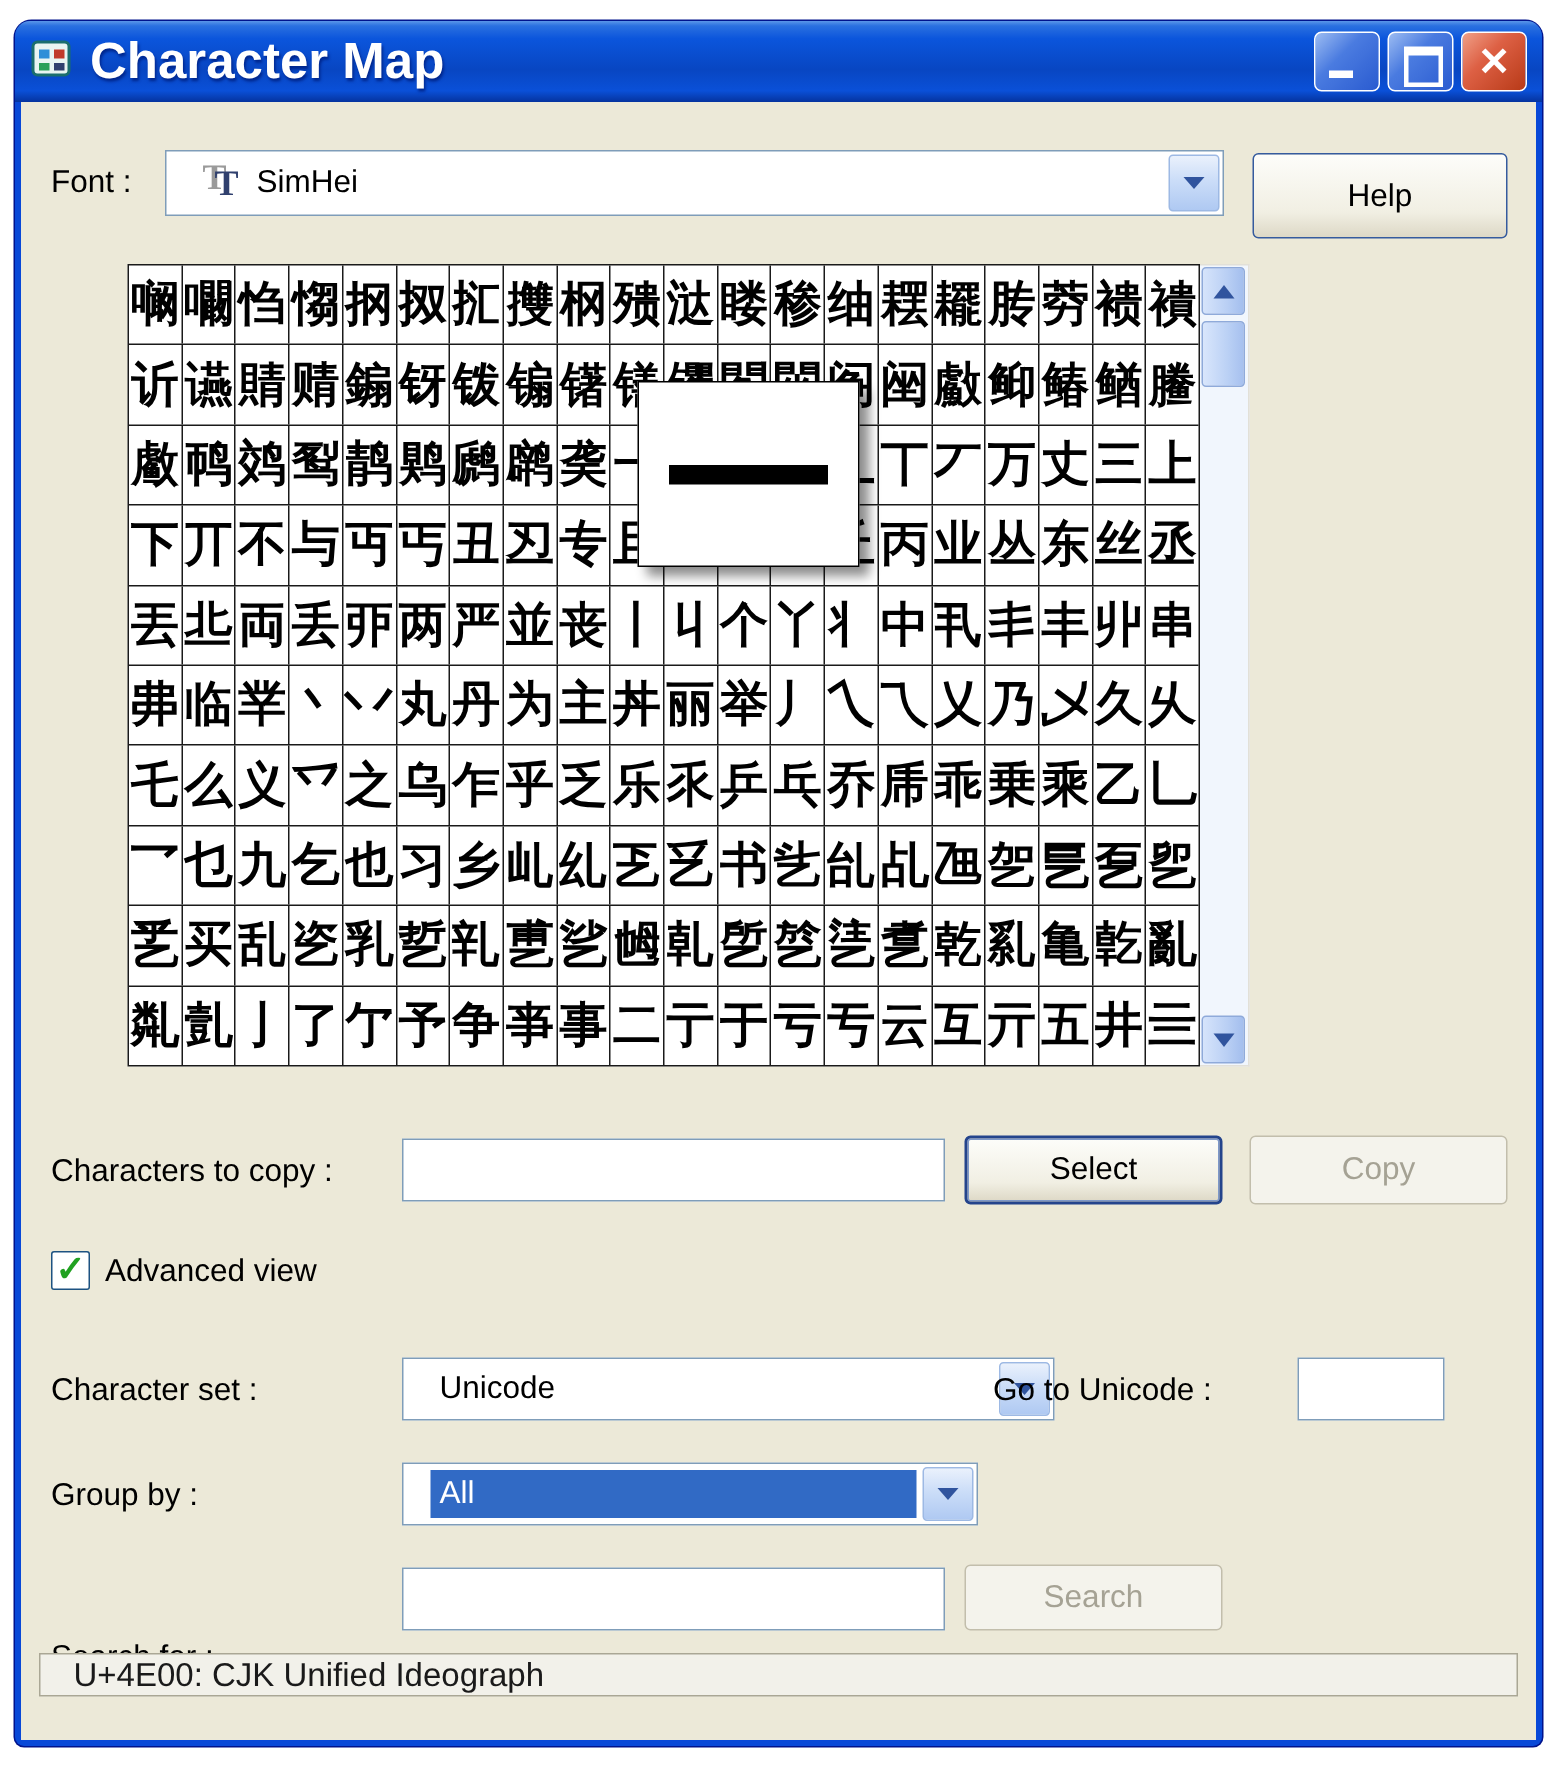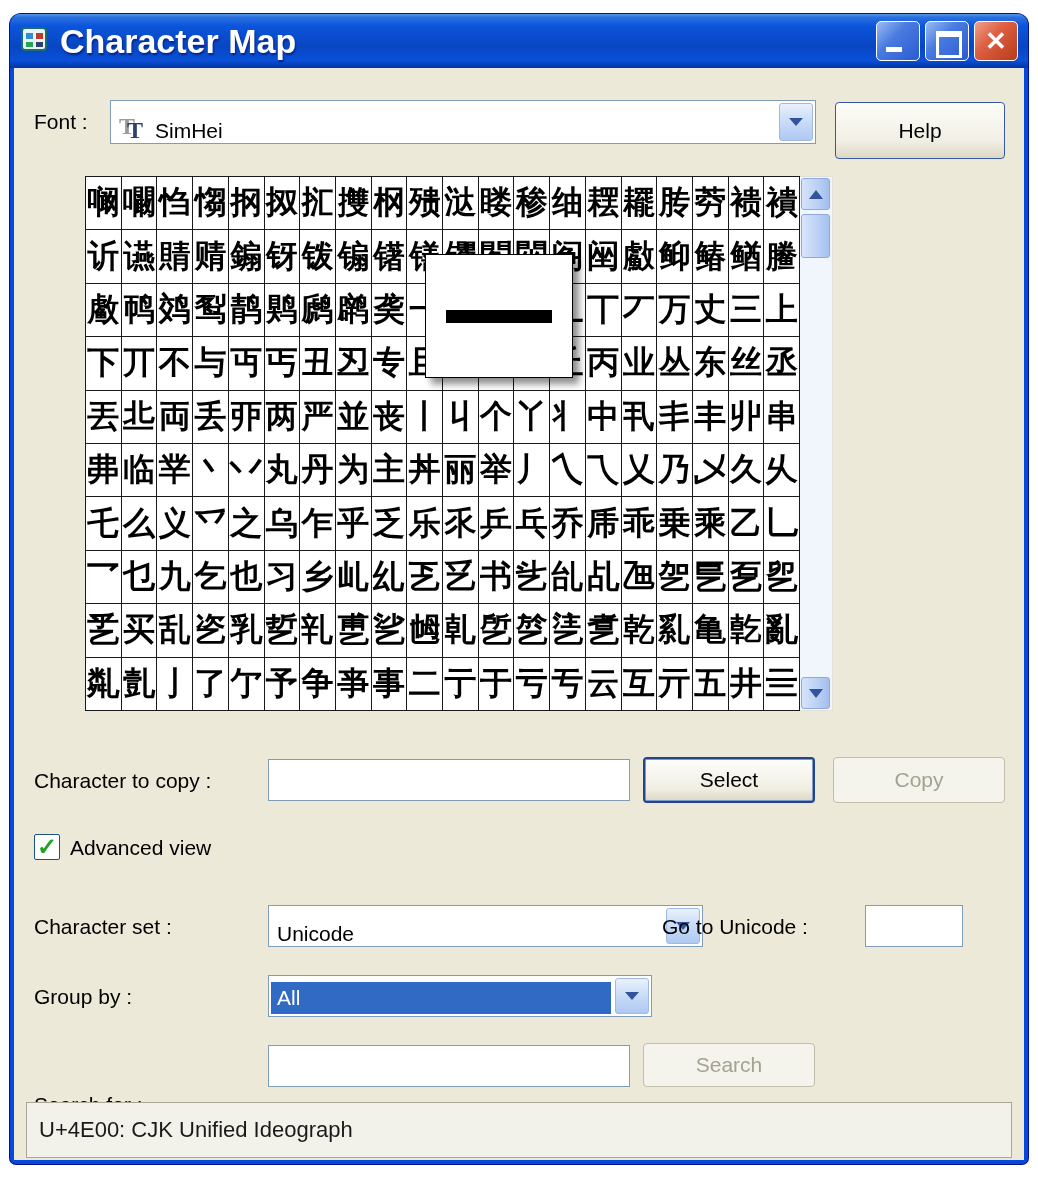--- a/index.html
+++ b/index.html
@@ -25,21 +25,21 @@
     border:3px solid #fff;border-top-width:6px;}
   .tb-close::after{content:"✕";color:#fff;font-size:26px;font-weight:bold;}
 
   .content{position:absolute;left:4px;top:54px;width:1010px;height:1092px;
     background:#ECE9D8;}
 
   .lbl{position:absolute;font-size:21px;color:#000;text-align:center;}
 
   
   .tbox{position:absolute;background:#fff;border:1px solid #7F9DB9;}
-  .combo{position:absolute;background:#fff;border:1px solid #7F9DB9;display:flex;align-items:flex-end;}
+  .combo{position:absolute;background:#fff;border:1px solid #7F9DB9;display:flex;align-items:center;padding-left:16px;}
   .combo .ctext{flex:1;font-size:21px;color:#000;padding-left:8px;white-space:nowrap;overflow:hidden;}
   .combo .ctext.hl{background:#316AC5;color:#fff;margin:2px;padding:4px 6px;}
   .combo .cbtn{width:34px;align-self:stretch;margin:2px;border-radius:3px;
     background:linear-gradient(180deg,#EAF1FC 0%,#CBDDF8 45%,#AFC9F2 100%);
     border:1px solid #9DB9E4;display:flex;align-items:center;justify-content:center;}
   .arrow-down{width:0;height:0;border-left:7px solid transparent;border-right:7px solid transparent;
     border-top:8px solid #30549E;}
 
   .xp-btn{position:absolute;font-size:21px;color:#000;text-align:center;
     background:linear-gradient(180deg,#FDFDFA 0%,#F1EFE3 70%,#DDD8C6 100%);
@@ -81,23 +81,23 @@
     border:1px solid #1D5281;border-radius:2px;display:flex;align-items:center;justify-content:center;}
   .checkbox.checked::after{content:"✓";color:#21A121;font-size:24px;font-weight:bold;line-height:1;}
 
   
   .tt-icon{position:relative;width:30px;height:28px;margin-left:6px;flex:0 0 auto;
     font-family:"Liberation Serif",serif;font-weight:bold;font-size:24px;}
   .tt-icon::before{content:"T";position:absolute;left:2px;top:-2px;color:#9A9A9A;}
   .tt-icon::after{content:"T";position:absolute;left:10px;top:2px;color:#30406E;}
 
   
-  .statusbar{position:absolute;left:12px;top:1034px;width:986px;height:56px;
+  .statusbar{position:absolute;left:12px;top:1034px;width:986px;height:29px;
     background:#F2F1EA;border:1px solid #AAA795;display:flex;align-items:center;
-    font-size:22px;color:#1a1a1a;padding-left:12px;}
+    font-size:22px;color:#1a1a1a;padding-left:22px;}
 </style>
 </head>
 <body>
 
 <div class="window">
 
   <div class="titlebar">
     <span style="display:inline-block;">
       <svg width="30" height="30" viewBox="0 0 30 30">
         <rect x="2" y="4" width="24" height="22" rx="3" fill="#E8F4F2" stroke="#1B6E6E" stroke-width="2"></rect>
@@ -356,21 +356,21 @@
     <div class="scrollbar">
       <div class="sb-btn sb-up">
           <span class="tri-up"></span>
         </div>
       <div class="sb-thumb"></div>
       <div class="sb-btn sb-down">
           <span class="tri-down"></span>
         </div>
     </div>
 
-    <span class="lbl" style="left:20px;top:701px;">Character to copy :</span>
+    <span class="lbl" style="left:20px;top:701px;">Characters to copy :</span>
     <input class="tbox" style="left: 254px; top: 691px; width: 362px; height: 42px;" value="">
     <div class="xp-btn disabled" style="left:819px;top:689px;width:172px;height:46px;">Copy</div>
     <div class="xp-btn default" style="left:629px;top:689px;width:172px;height:46px;">Select</div>
 
     <span class="checkbox checked"></span>
     <span class="lbl" style="left:56px;top:768px;">Advanced view</span>
 
     <span class="lbl" style="left:20px;top:847px;">Character set :</span>
     <div class="combo" style="left:254px;top:837px;width:435px;height:42px;">
       <span class="ctext">Unicode</span>

